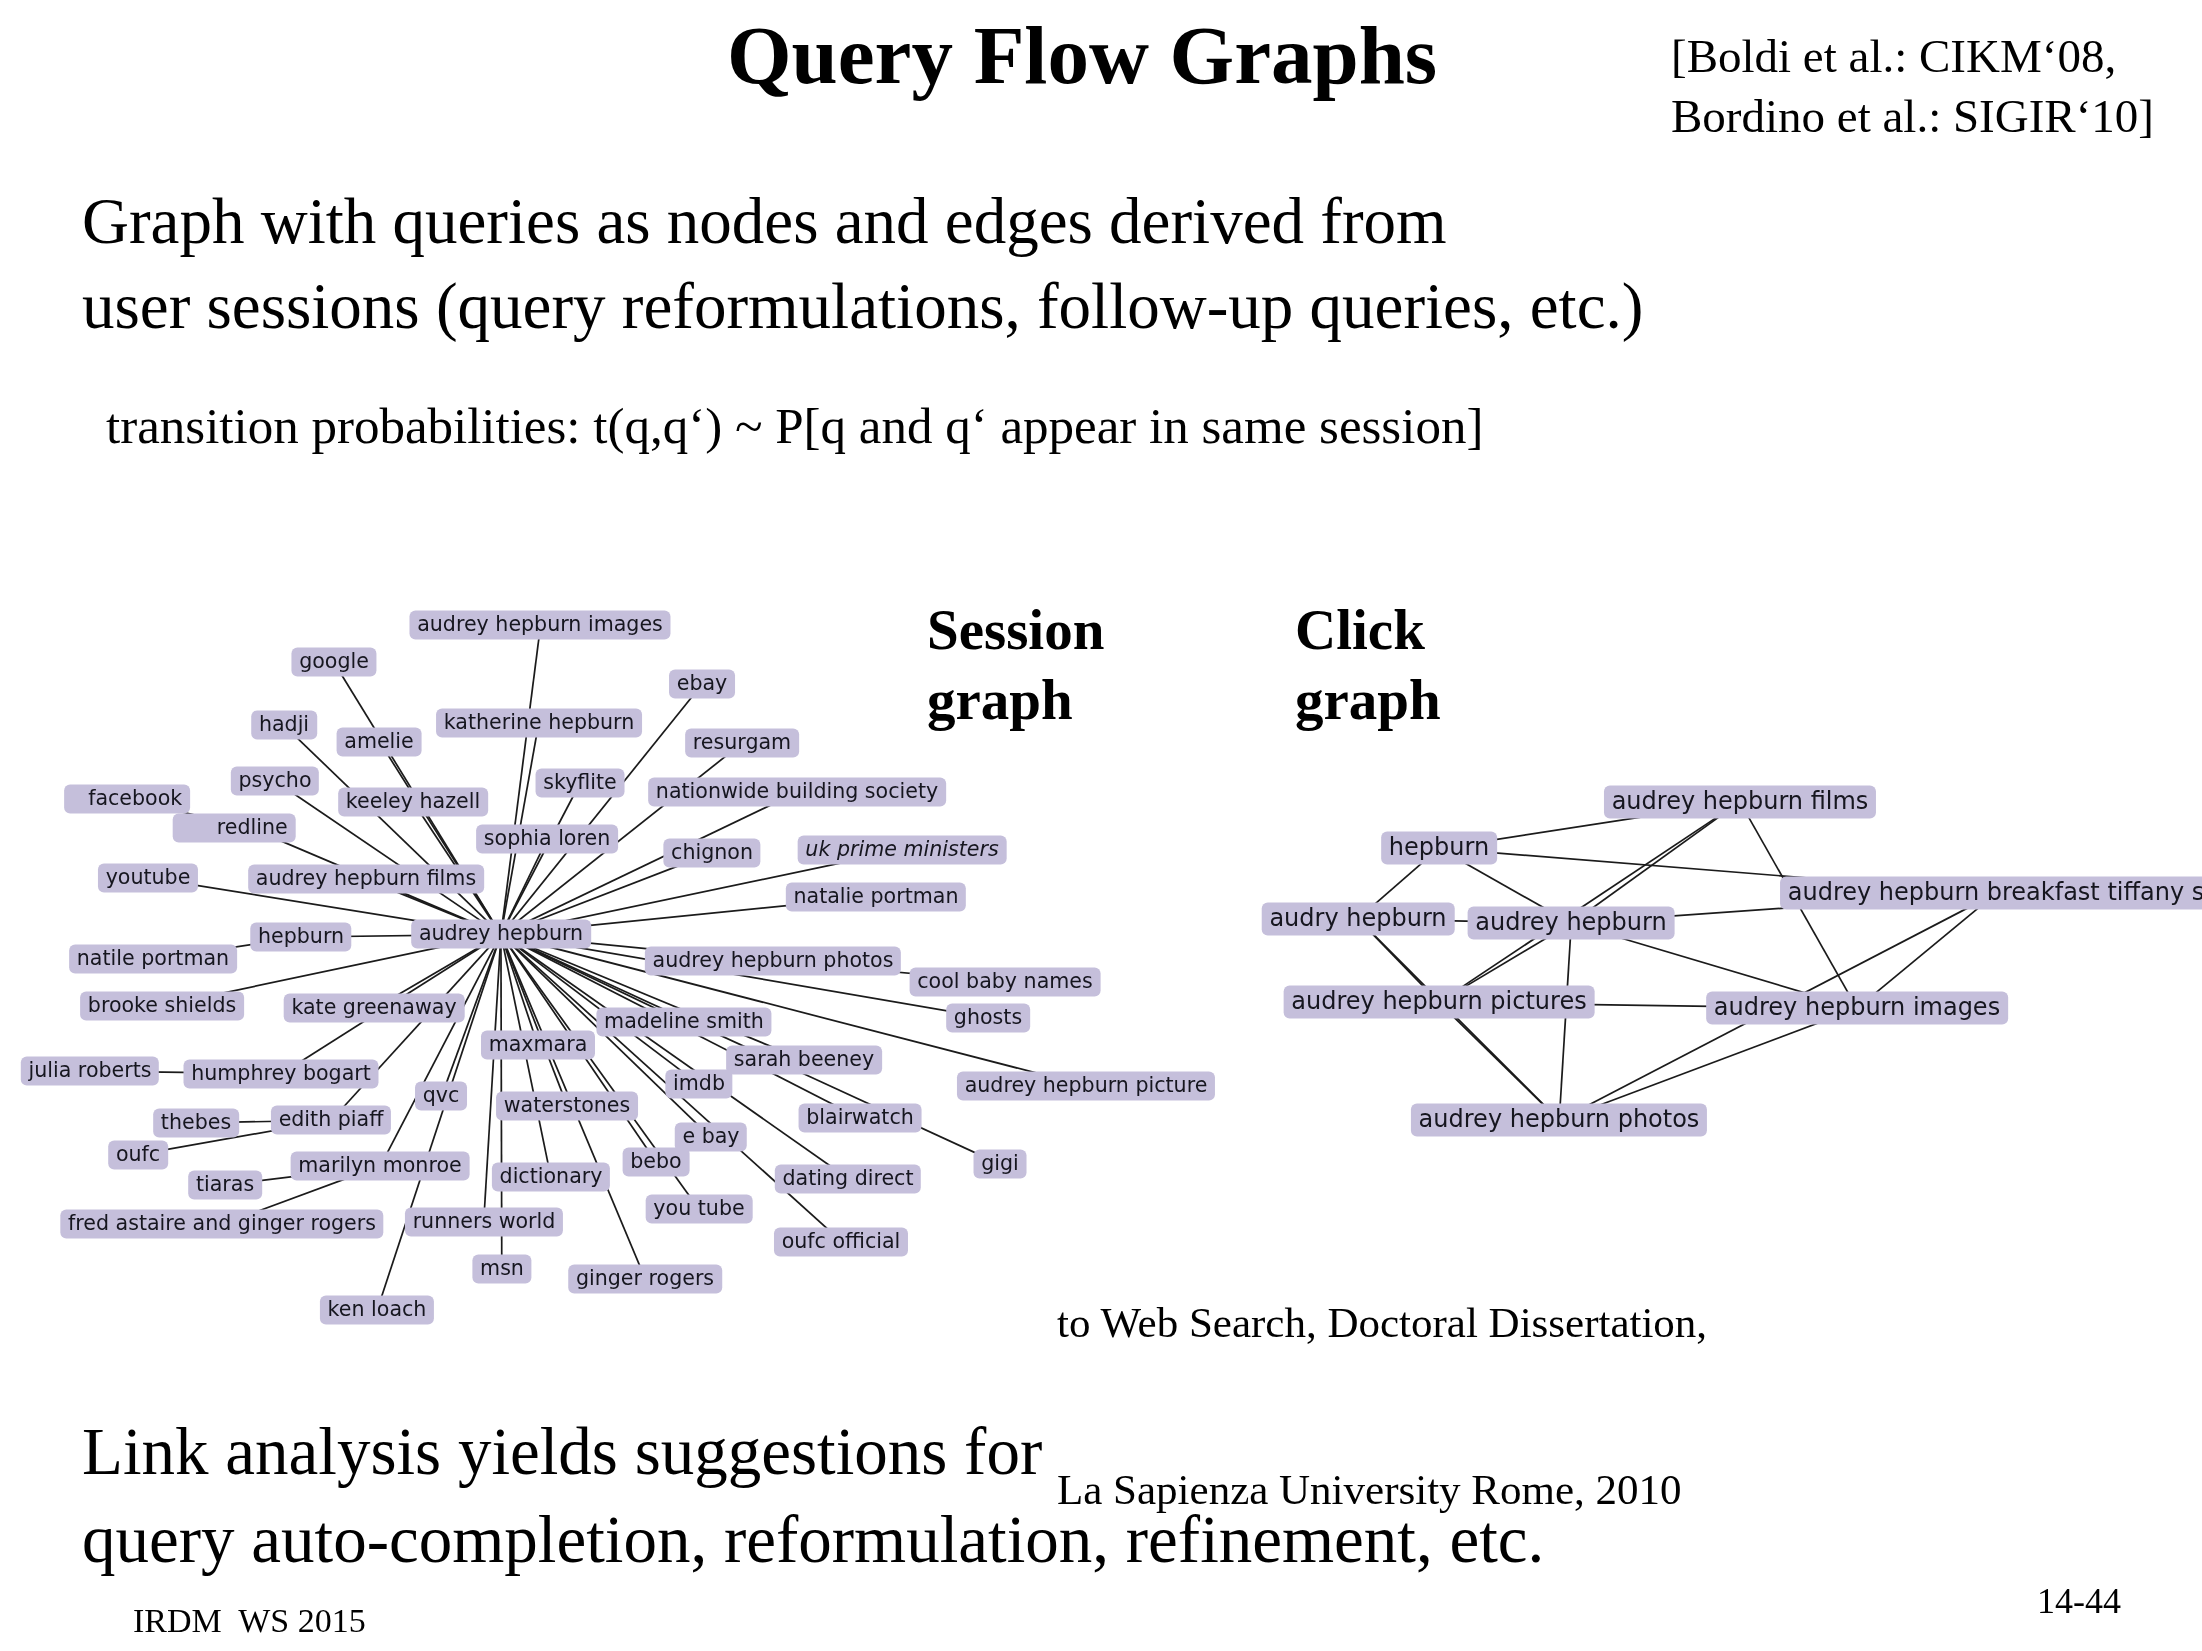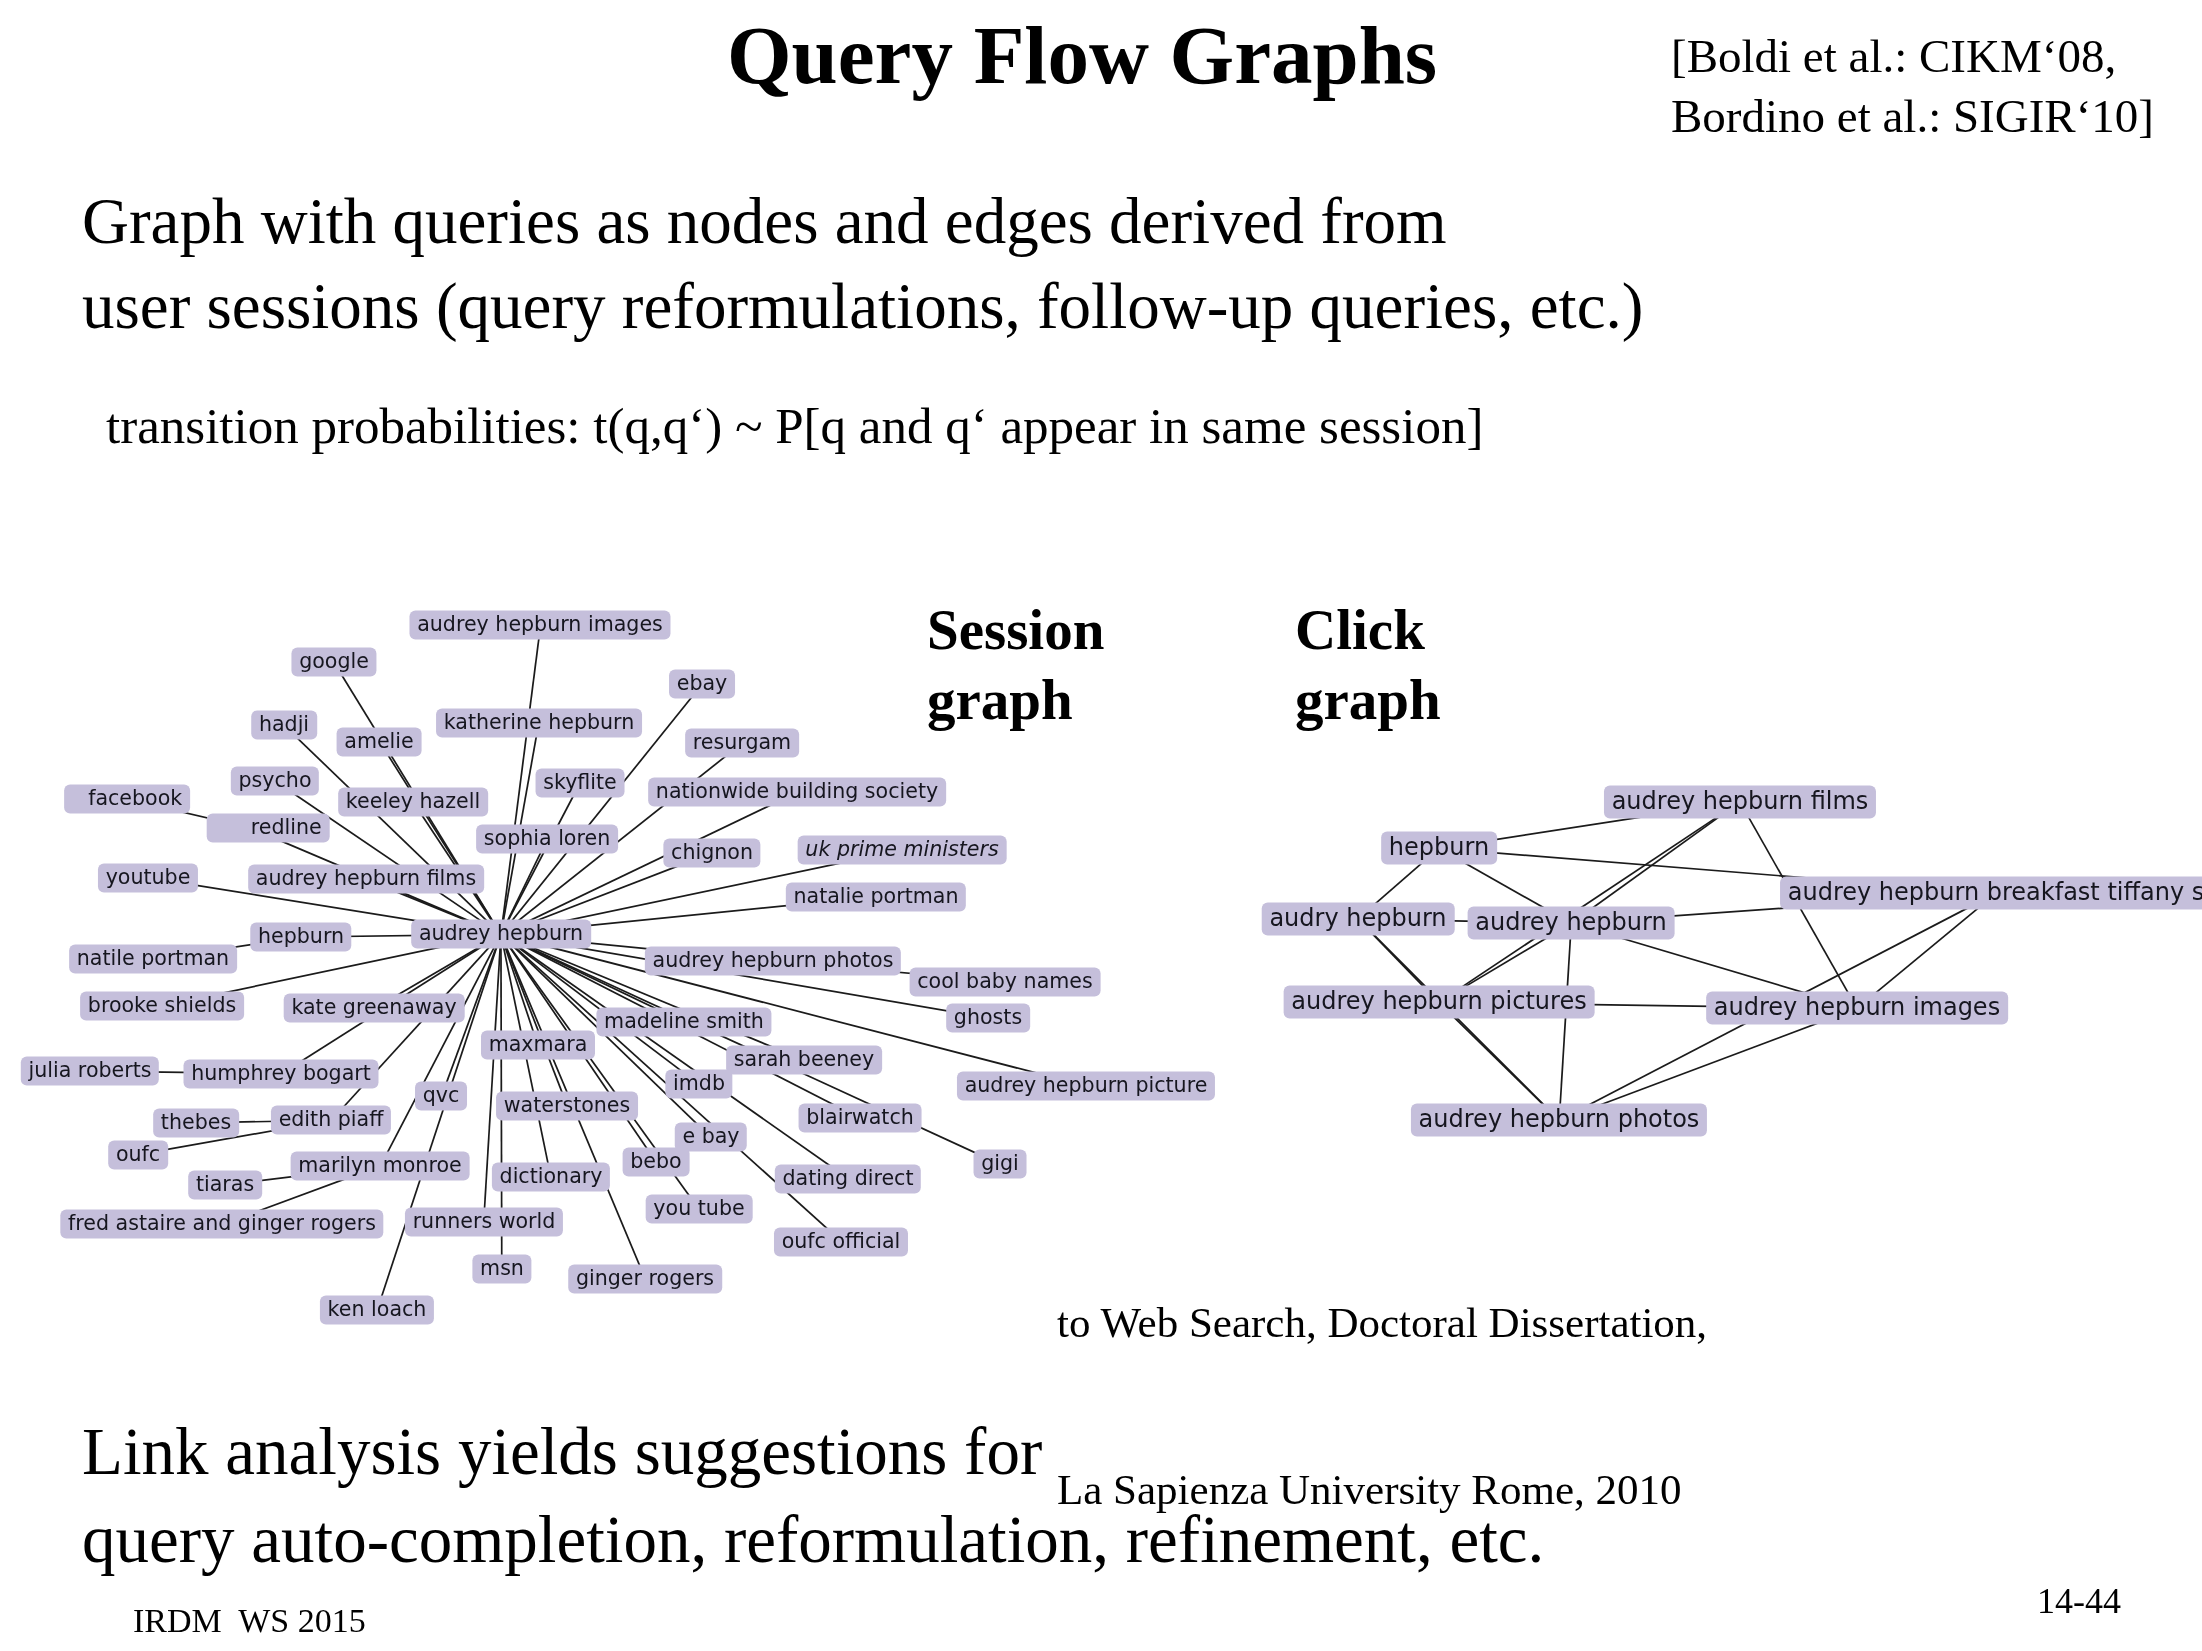--- a/index.html
+++ b/index.html
@@ -160,21 +160,21 @@
     <div class="qnode session" style="left: 702px; top: 684px; background: rgb(197, 191, 219); color: rgb(22, 22, 31);">ebay</div>
     <div class="qnode session" style="left: 284px; top: 725px; background: rgb(197, 191, 219); color: rgb(22, 22, 31);">hadji</div>
     <div class="qnode session" style="left: 379px; top: 742px; background: rgb(197, 191, 219); color: rgb(22, 22, 31);">amelie</div>
     <div class="qnode session" style="left: 539px; top: 723px; background: rgb(197, 191, 219); color: rgb(22, 22, 31);">katherine hepburn</div>
     <div class="qnode session" style="left: 742px; top: 743px; background: rgb(197, 191, 219); color: rgb(22, 22, 31);">resurgam</div>
     <div class="qnode session" style="left: 275px; top: 781px; background: rgb(197, 191, 219); color: rgb(22, 22, 31);">psycho</div>
     <div class="qnode session" style="left: 413px; top: 802px; background: rgb(197, 191, 219); color: rgb(22, 22, 31);">keeley hazell</div>
     <div class="qnode session" style="left: 580px; top: 783px; background: rgb(197, 191, 219); color: rgb(22, 22, 31);">skyflite</div>
     <div class="qnode session" style="left: 797px; top: 792px; background: rgb(197, 191, 219); color: rgb(22, 22, 31);">nationwide building society</div>
     <div class="qnode session" style="left: 127px; top: 799px; background: rgb(197, 191, 219); color: rgb(22, 22, 31); padding-left: 24px;">facebook</div>
-    <div class="qnode session" style="left: 268px; top: 828px; background: rgb(197, 191, 219); color: rgb(22, 22, 31); padding-left: 44px;">redline</div>
+    <div class="qnode session" style="left: 234px; top: 828px; background: rgb(197, 191, 219); color: rgb(22, 22, 31); padding-left: 44px;">redline</div>
     <div class="qnode session" style="left: 547px; top: 839px; background: rgb(197, 191, 219); color: rgb(22, 22, 31);">sophia loren</div>
     <div class="qnode session" style="left: 712px; top: 853px; background: rgb(197, 191, 219); color: rgb(22, 22, 31);">chignon</div>
     <div class="qnode session" style="left: 902px; top: 850px; background: rgb(197, 191, 219); color: rgb(22, 22, 31); font-style: italic;">uk prime ministers</div>
     <div class="qnode session" style="left: 148px; top: 878px; background: rgb(197, 191, 219); color: rgb(22, 22, 31);">youtube</div>
     <div class="qnode session" style="left: 366px; top: 879px; background: rgb(197, 191, 219); color: rgb(22, 22, 31);">audrey hepburn films</div>
     <div class="qnode session" style="left: 876px; top: 897px; background: rgb(197, 191, 219); color: rgb(22, 22, 31);">natalie portman</div>
     <div class="qnode session" style="left: 301px; top: 937px; background: rgb(197, 191, 219); color: rgb(22, 22, 31);">hepburn</div>
     <div class="qnode session" style="left: 501px; top: 934px; background: rgb(197, 191, 219); color: rgb(22, 22, 31);">audrey hepburn</div>
     <div class="qnode session" style="left: 153px; top: 959px; background: rgb(197, 191, 219); color: rgb(22, 22, 31);">natile portman</div>
     <div class="qnode session" style="left: 773px; top: 961px; background: rgb(197, 191, 219); color: rgb(22, 22, 31);">audrey hepburn photos</div>

